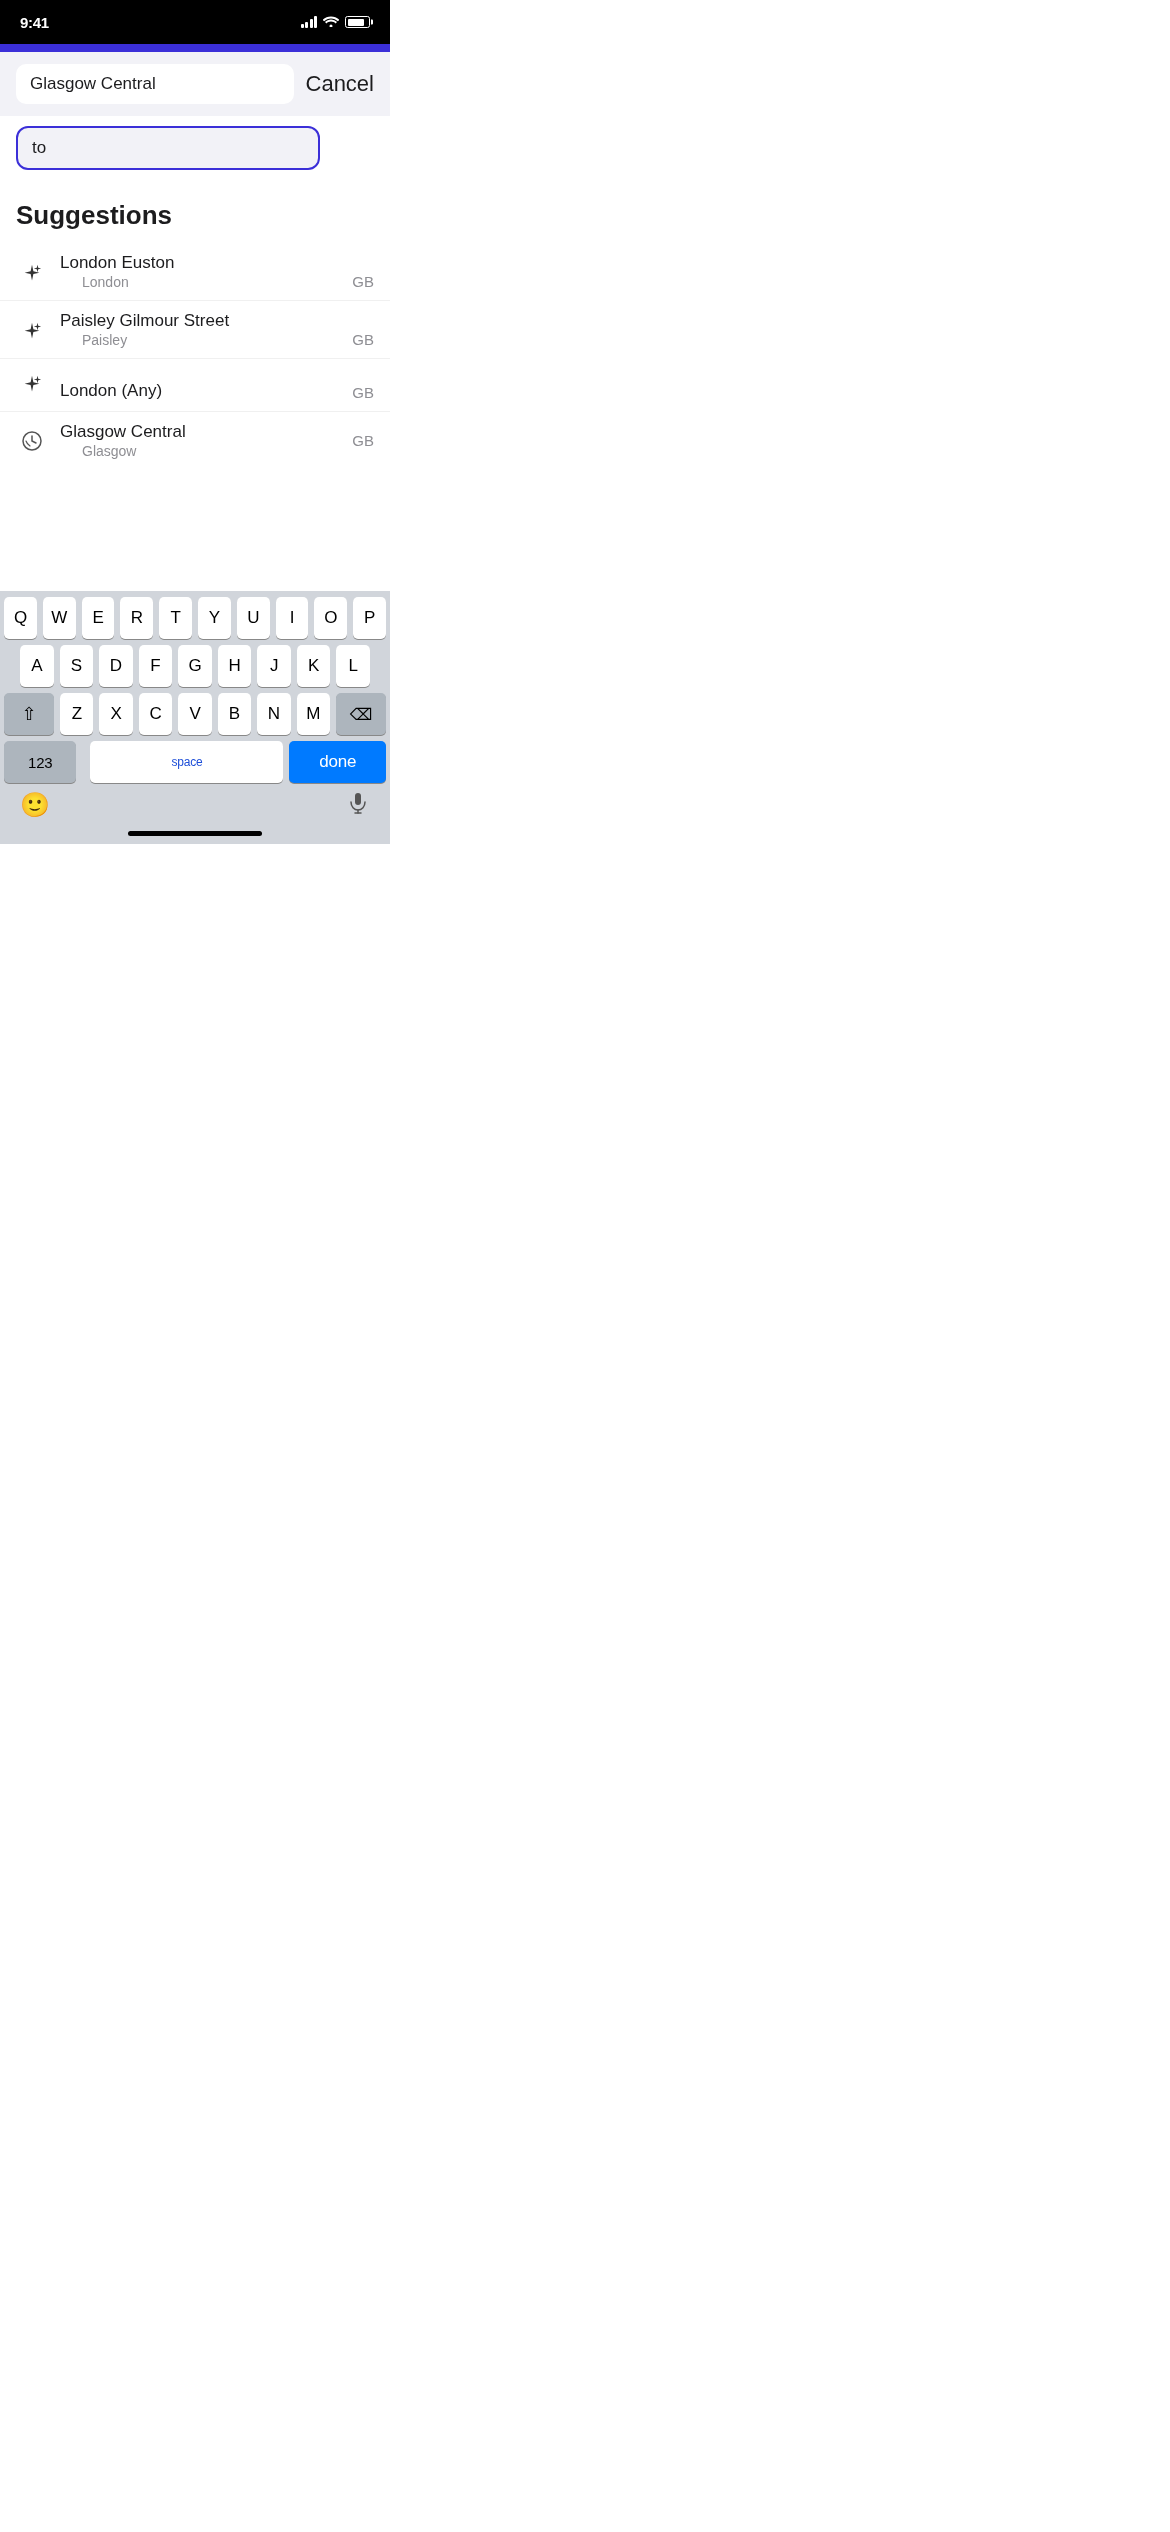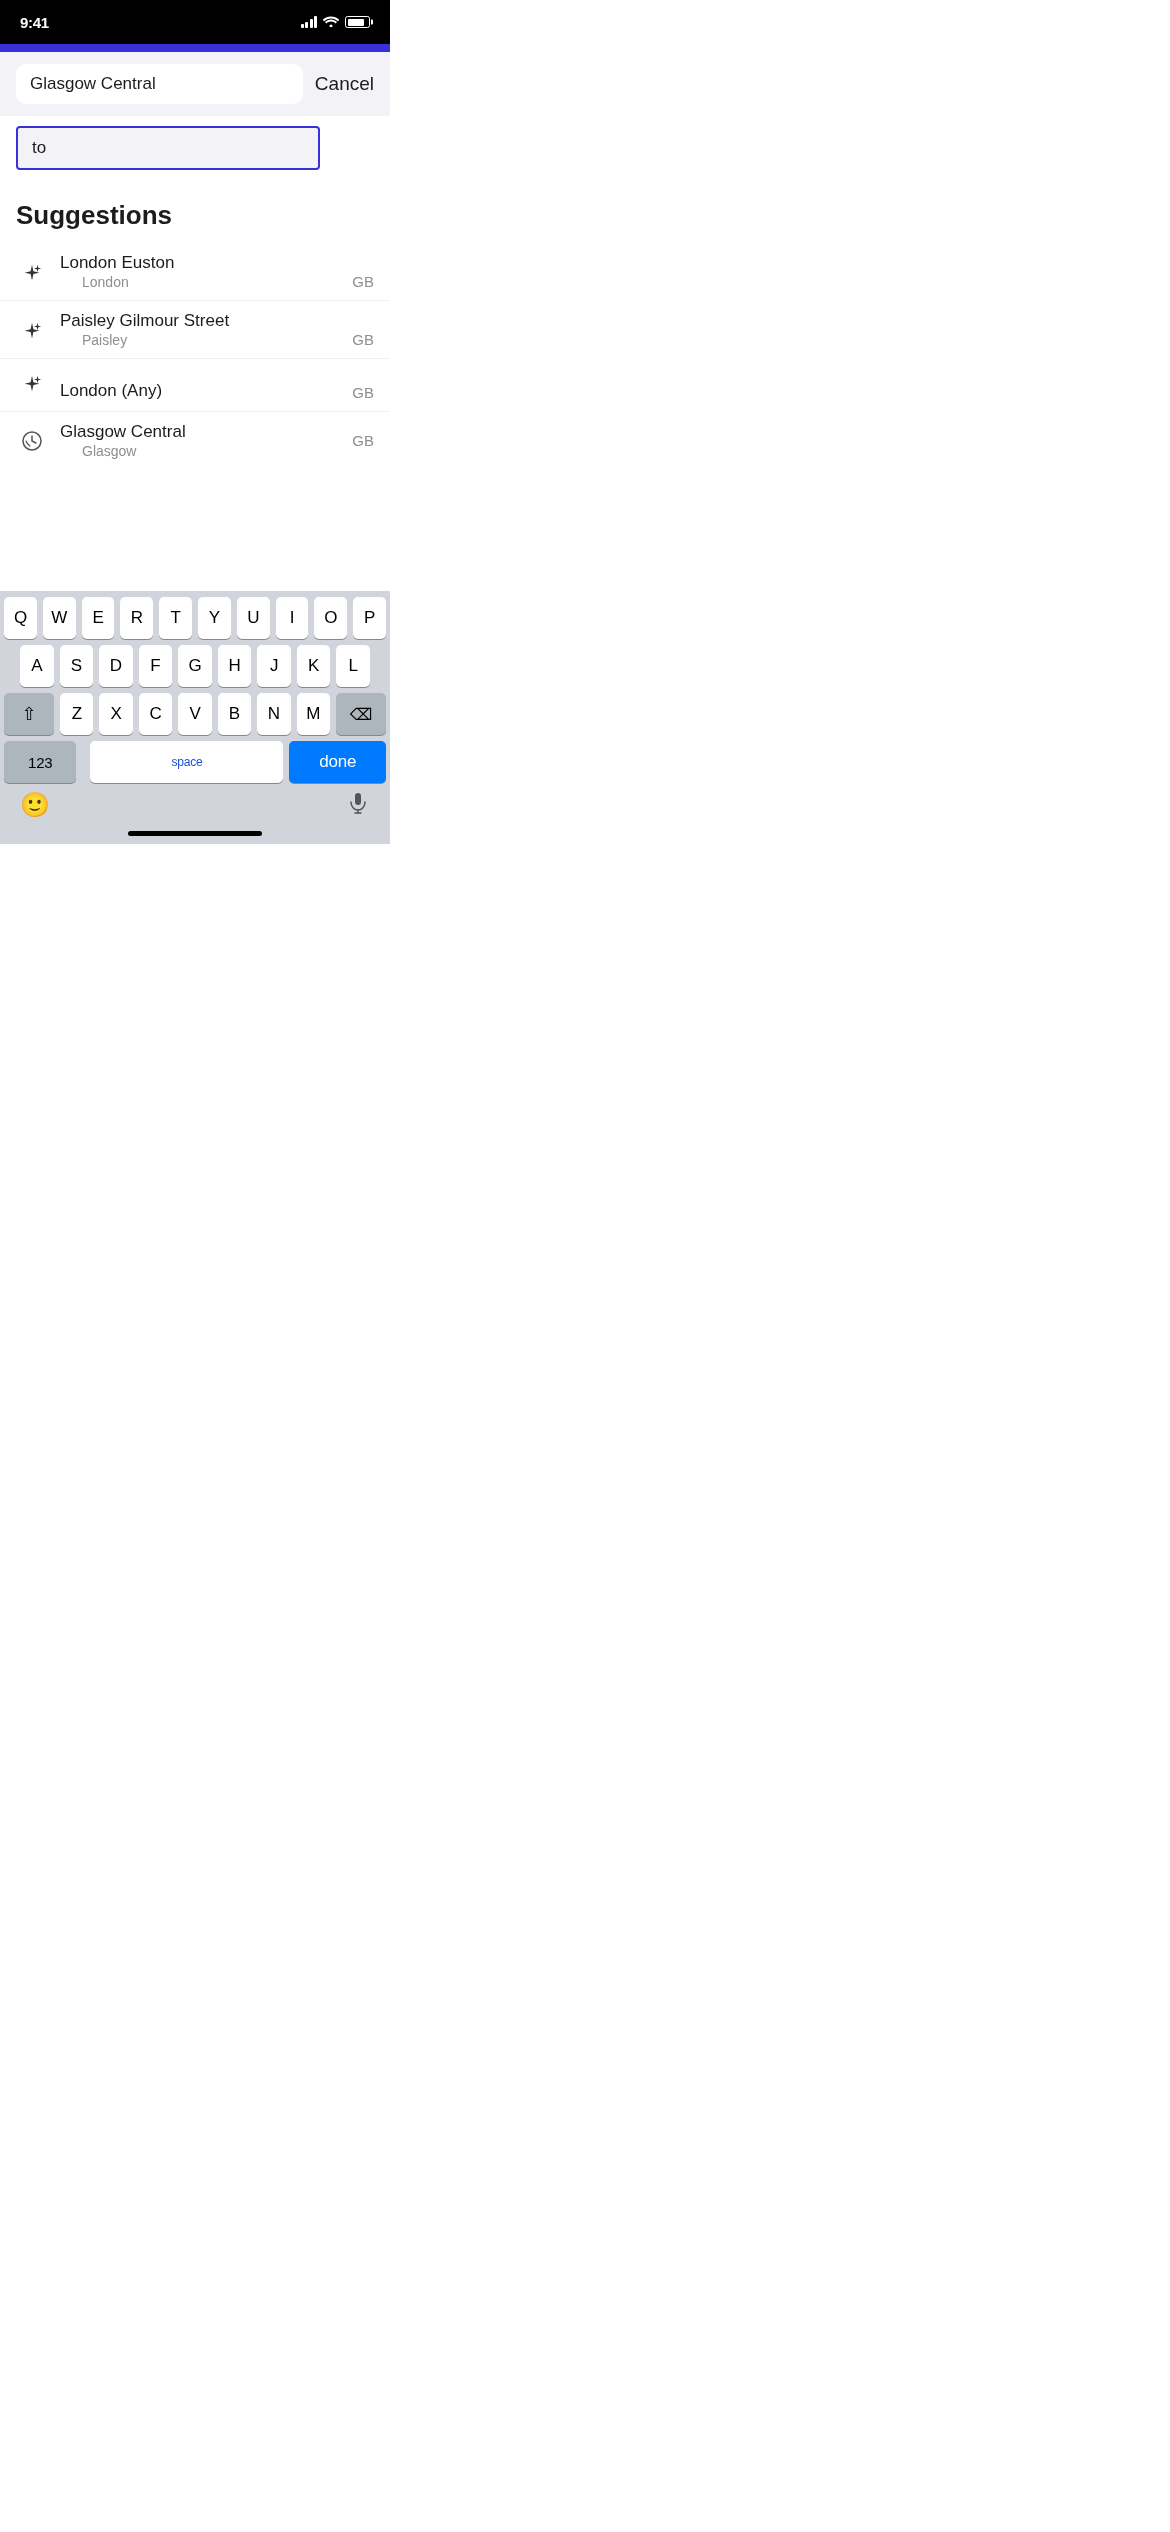--- a/index.html
+++ b/index.html
@@ -114,39 +114,39 @@
       border-radius: 10px;
       padding: 10px 14px;
       font-size: 17px;
       font-weight: 400;
       color: #1c1c1e;
       border: none;
     }
 
     .cancel-btn {
       color: #1c1c1e;
-      font-size: 19px;
+      font-size: 22px;
       font-weight: 400;
       background: none;
       border: none;
       cursor: pointer;
       white-space: nowrap;
       padding: 0;
     }
 
     
     .to-field-container {
       padding: 10px 16px 10px 16px;
       background: #fff;
     }
 
     .to-input {
       width: 85%;
       border: 2px solid #3b2fd8;
-      border-radius: 4px;
+      border-radius: 12px;
       padding: 10px 14px;
       font-size: 17px;
       color: #1c1c1e;
       outline: none;
       background: #f2f2f7;
     }
 
     
     .content {
       background: #fff;

